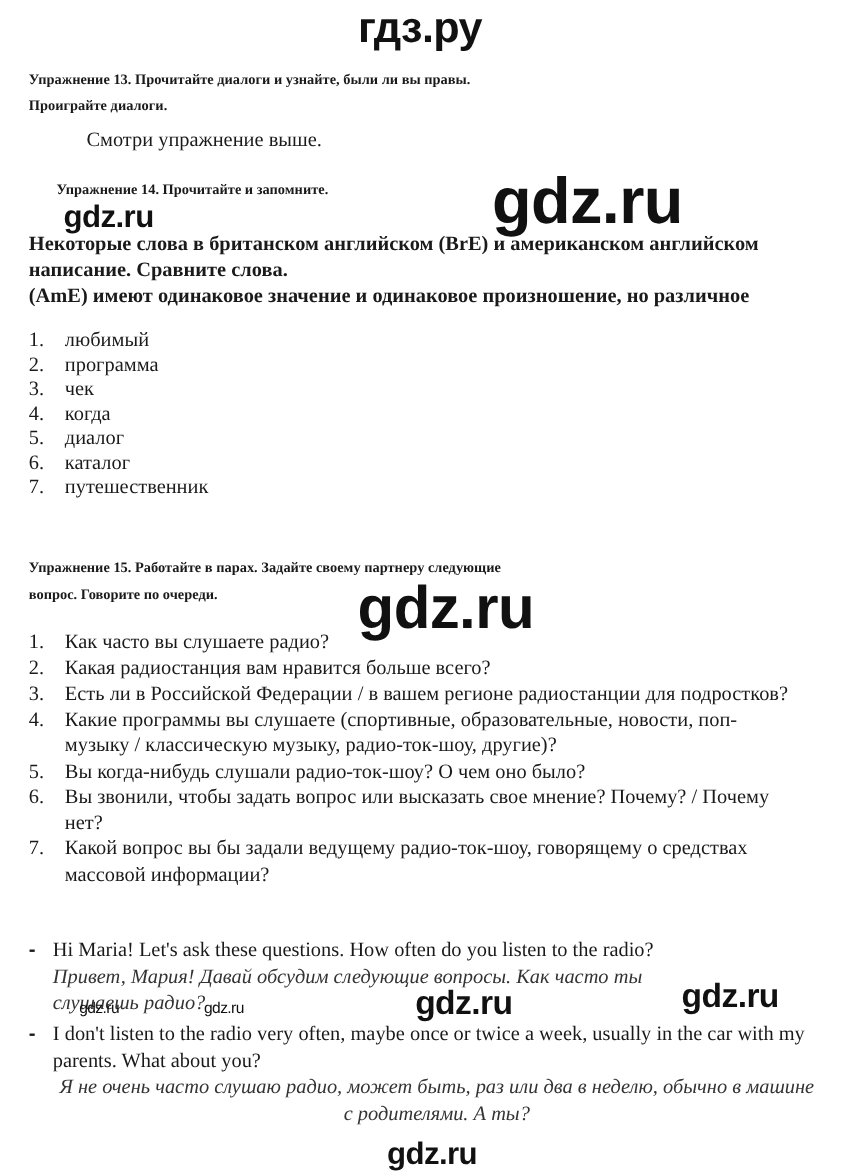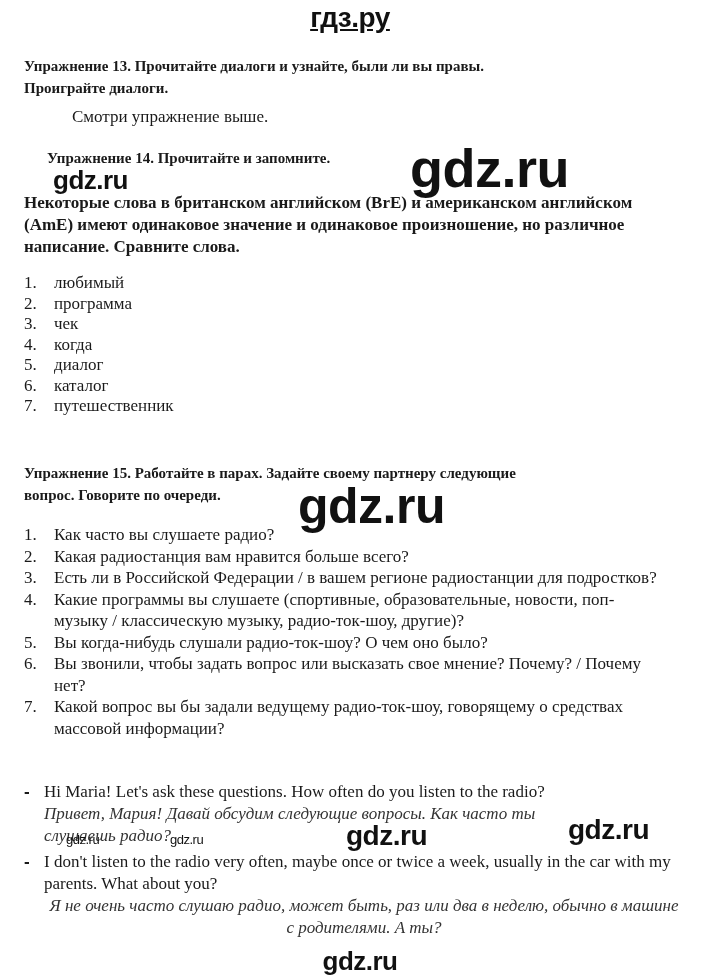--- a/index.html
+++ b/index.html
@@ -1,48 +1,48 @@
 <!DOCTYPE html>
 <html><head>
   <meta charset="utf-8">
   <style>
     html, body { margin: 0; padding: 0; background: #ffffff; }
     body { width: 720px; height: 980px; position: relative; overflow: hidden; color: #1a1a1a;
            font-family: "Liberation Serif", serif; font-size: 17px; }
     .wm { position: absolute; font-family: "Liberation Sans", sans-serif; font-weight: bold; color: #111; letter-spacing: -0.5px; }
-    .title { font-weight: bold; position: absolute; left: 24px; line-height: 22px; font-size: 15px; }
+    .title { font-weight: bold; position: absolute; left: 24px; line-height: 22px; font-size: 12px; }
     .para { position: absolute; left: 24px; line-height: 22px; }
     .list { position: absolute; left: 24px; margin: 0; padding: 0; list-style: none; }
     .list li { position: relative; padding-left: 30px; line-height: 20.5px; }
     .list li .num { position: absolute; left: 0; top: 0; }
     .list2 li { line-height: 21.5px; }
     .dlg { position: absolute; left: 24px; width: 680px; }
     .dlg .line { position: relative; padding-left: 20px; line-height: 22px; }
     .dlg .dash { position: absolute; left: 0; top: 0; font-family: "Liberation Sans", sans-serif; font-weight: bold; }
     .dlg .tr { font-style: italic; color: #333; display: block; }
   </style>
 </head>
 <body>
 
-<div class="wm" style="left:0; width:700px; text-align:center; top:2px; font-size:28px;text-decoration:underline;">гдз.ру</div>
+<div class="wm" style="left:0; width:700px; text-align:center; top:2px; font-size:36px;">гдз.ру</div>
 
 <div class="title" style="top:55px; width:680px;">
   <div>Упражнение 13. Прочитайте диалоги и узнайте, были ли вы правы.</div>
   <div>Проиграйте диалоги.</div>
 </div>
 <div class="para" style="top:106px;margin-left:48px;">Смотри упражнение выше.</div>
 
 <div class="title" style="top:147px;margin-left:23px;">Упражнение 14. Прочитайте и запомните.</div>
 <div class="wm" style="left:410px; top:138px; font-size:54px; line-height:60px;">gdz.ru</div>
 <div class="wm" style="left:53px; top:166px; font-size:26px; line-height:28px;">gdz.ru</div>
 
 <div class="para" style="top:192px; width:690px;font-weight:bold;">
   <div>Некоторые слова в британском английском (BrE) и американском английском</div>
+  <div>написание. Сравните слова.</div>
   <div>(AmE) имеют одинаковое значение и одинаковое произношение, но различное</div>
-  <div>написание. Сравните слова.</div>
 </div>
 
 <ul class="list" style="top:273px;">
   <li><span class="num">1.</span><span>любимый</span></li>
   <li><span class="num">2.</span><span>программа</span></li>
   <li><span class="num">3.</span><span>чек</span></li>
   <li><span class="num">4.</span><span>когда</span></li>
   <li><span class="num">5.</span><span>диалог</span></li>
   <li><span class="num">6.</span><span>каталог</span></li>
   <li><span class="num">7.</span><span>путешественник</span></li>

